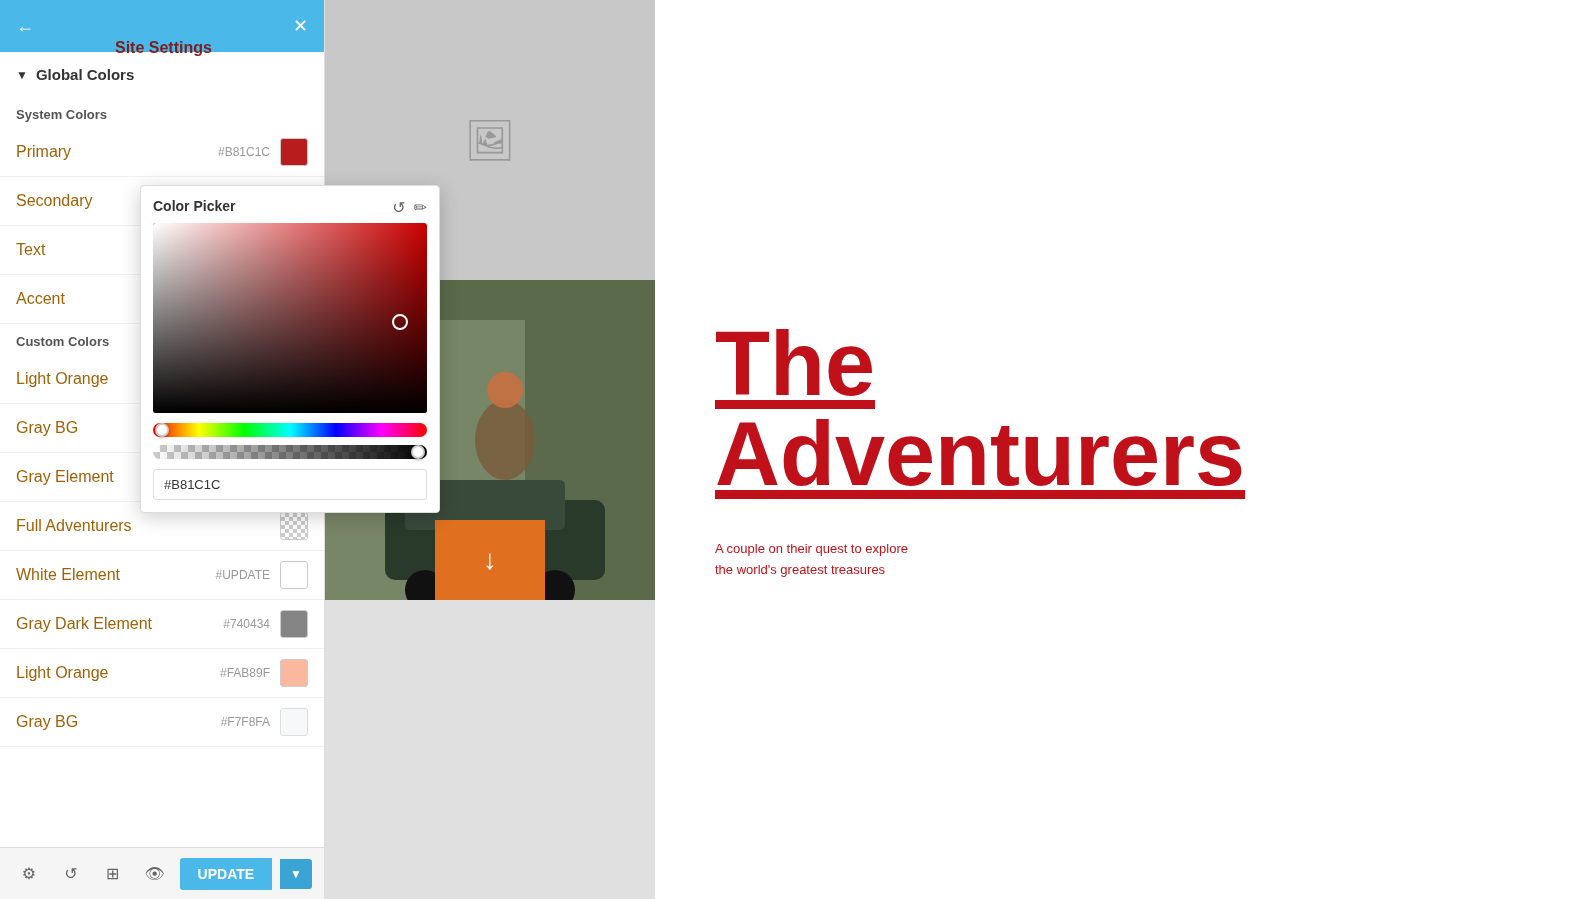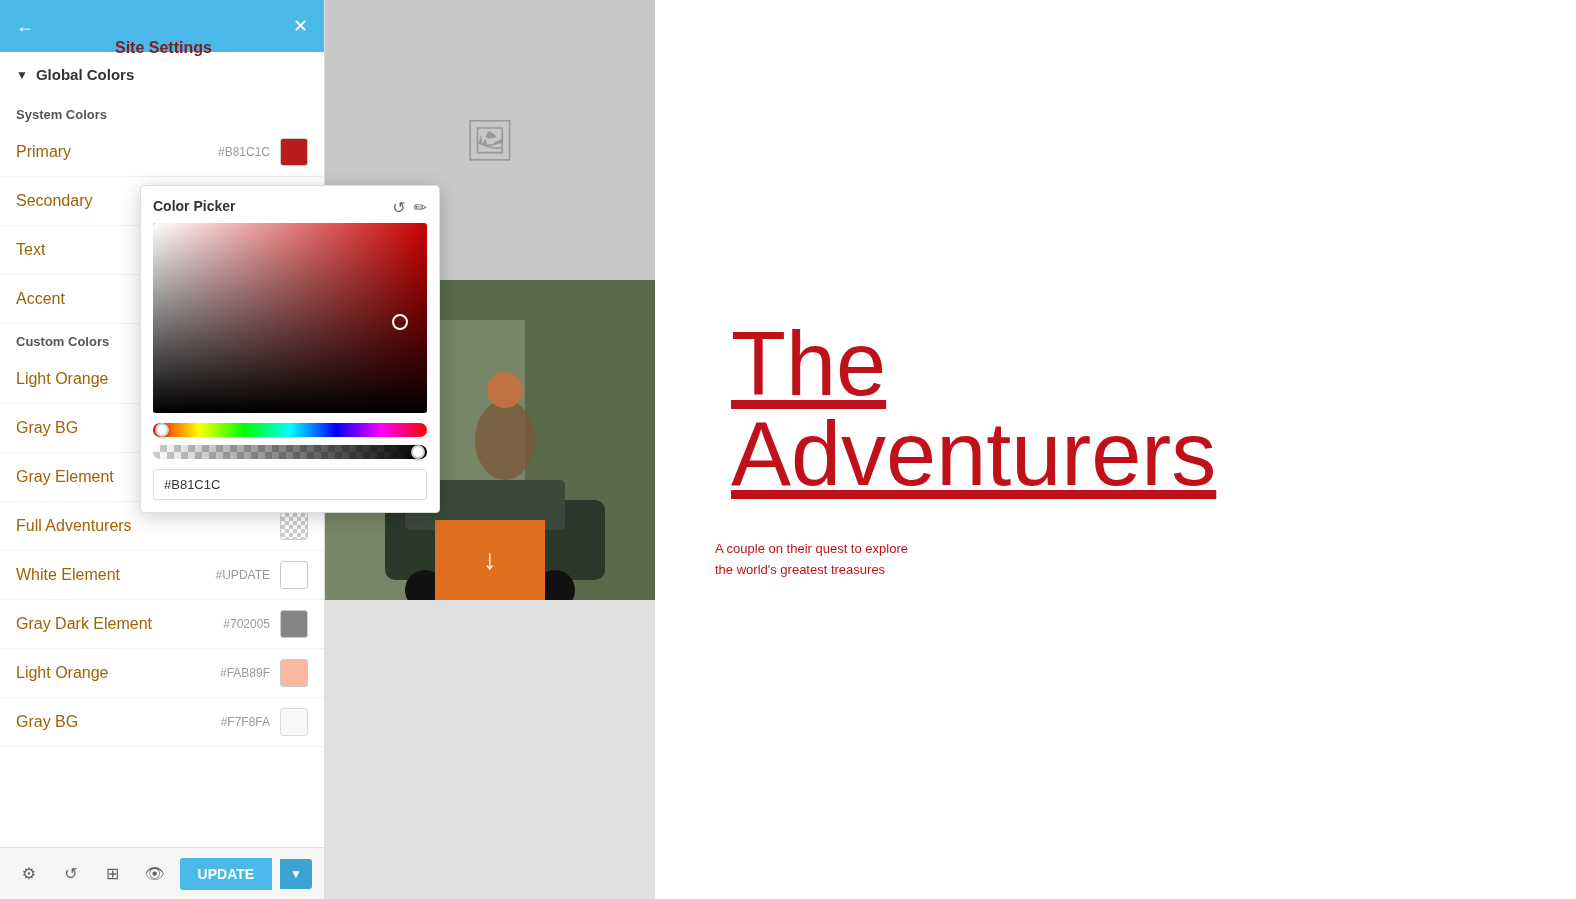--- a/index.html
+++ b/index.html
@@ -334,27 +334,27 @@
       background: #fff;
       display: flex;
       flex-direction: column;
       align-items: center;
       justify-content: center;
       padding: 40px;
     }
 
     .hero-title {
       font-size: 90px;
-      font-weight: 400;
+      font-weight: 700;
       color: #c0111a;
       text-decoration: underline;
       text-decoration-color: #c0111a;
       line-height: 1.0;
       align-self: flex-start;
-      margin-left: 36px;
+      margin-left: 20px;
     }
 
     .hero-subtitle {
       font-size: 13px;
       color: #c0111a;
       margin-top: 40px;
       line-height: 1.6;
       align-self: flex-start;
       margin-left: 20px;
     }
@@ -443,21 +443,21 @@
     </div>
 
     <div class="color-row">
       <span class="color-row-label">White Element</span>
       <span class="color-row-hex">#UPDATE</span>
       <div class="color-swatch" style="background:#FFFFFF;"></div>
     </div>
 
     <div class="color-row">
       <span class="color-row-label">Gray Dark Element</span>
-      <span class="color-row-hex">#702005</span>
+      <span class="color-row-hex">#740434</span>
       <div class="color-swatch" style="background:#848484;"></div>
     </div>
 
     <div class="color-row">
       <span class="color-row-label">Light Orange</span>
       <span class="color-row-hex">#FAB89F</span>
       <div class="color-swatch" style="background:#FAB89F;"></div>
     </div>
 
     <div class="color-row">

